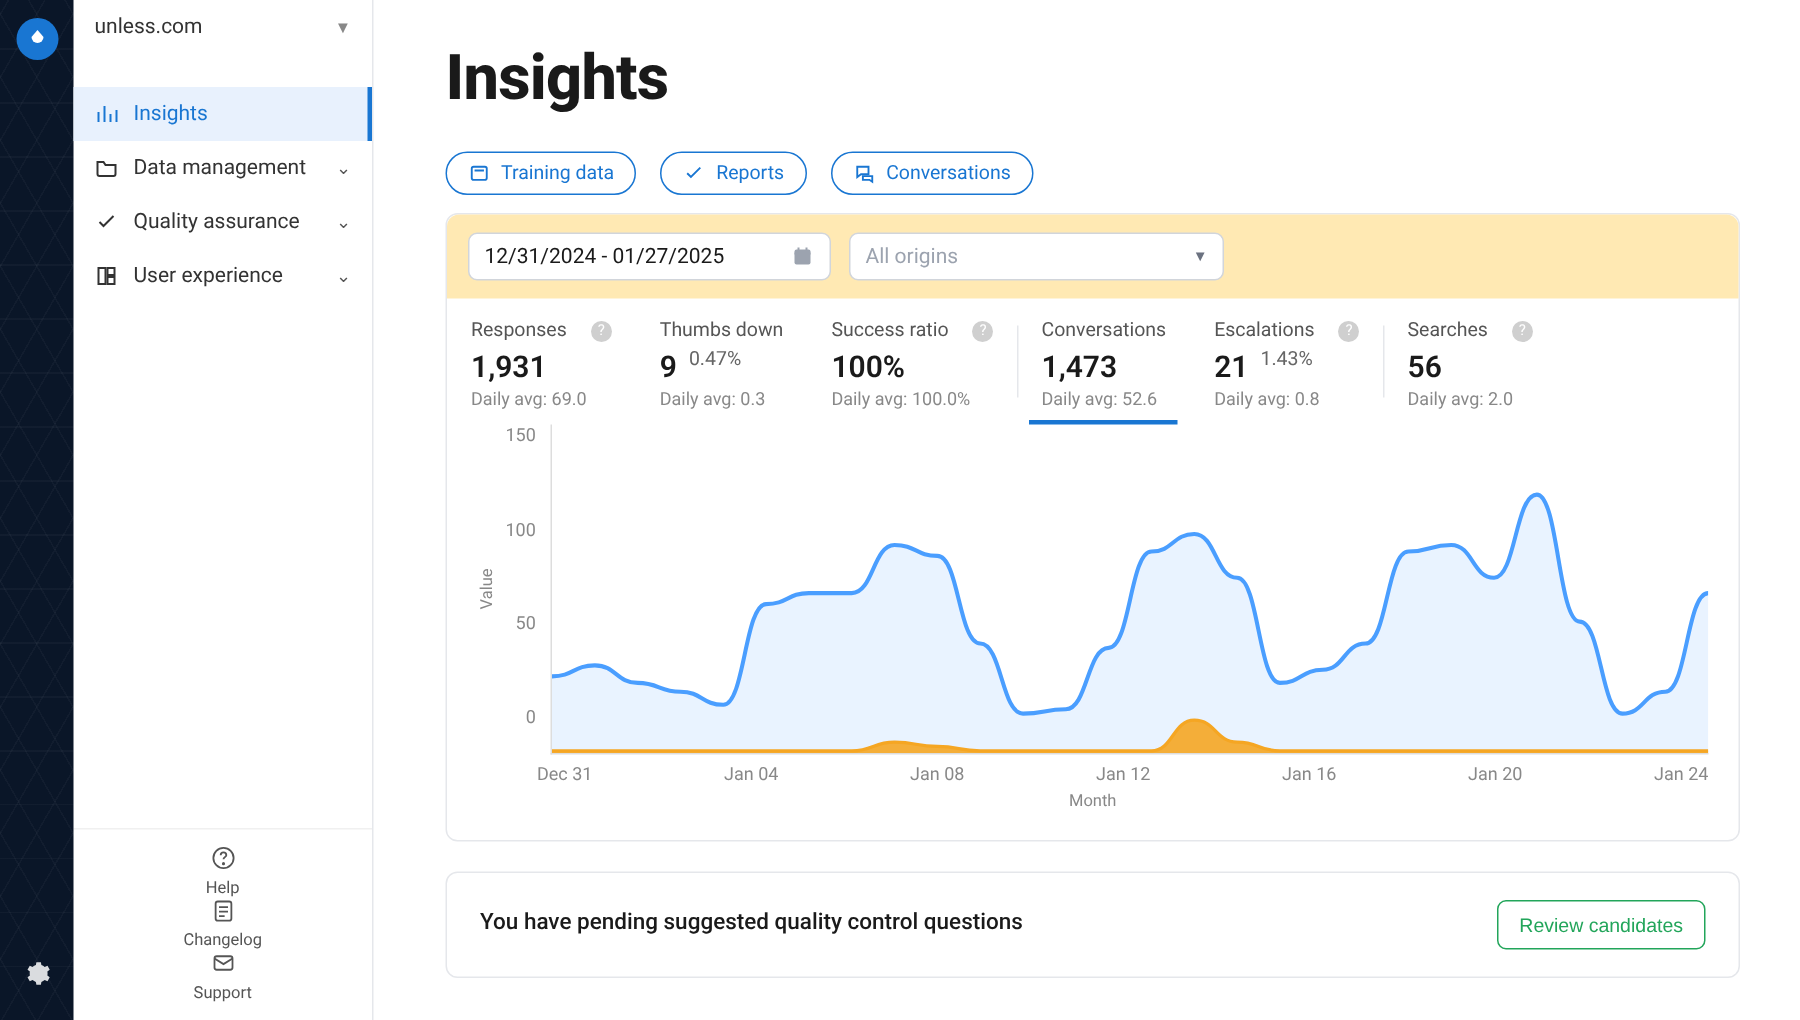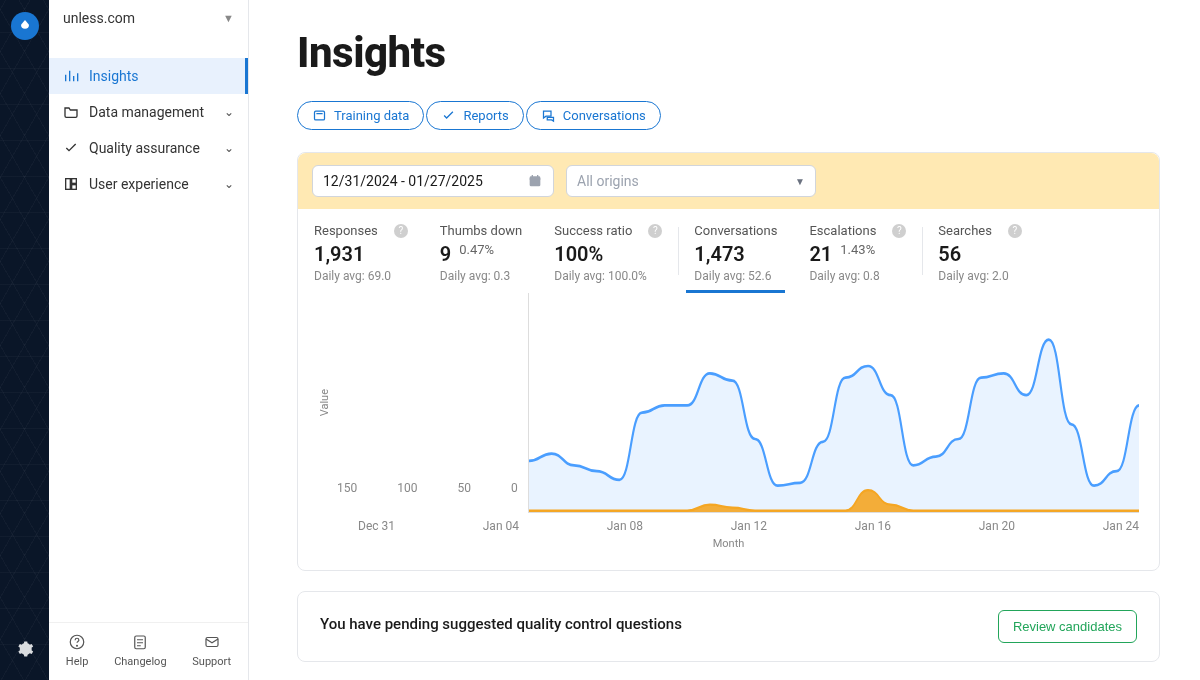--- a/index.html
+++ b/index.html
@@ -20,28 +20,28 @@
 .site-picker { padding: 10px 14px; display: flex; align-items: center; justify-content: space-between; cursor: pointer; font-size: 14px; color: #333; }
 .site-picker .chev { color: #888; font-size: 11px; }
 .nav { margin-top: 8px; }
 .nav-item { display: flex; align-items: center; gap: 10px; padding: 10px 14px; font-size: 14px; color: #333; cursor: pointer; position: relative; }
 .nav-item.active { background: #e8f1fd; color: #1976d2; }
 .nav-item.active::after { content: ""; position: absolute; right: 0; top: 0; bottom: 0; width: 3px; background: #1976d2; }
 .nav-item .icon { width: 16px; height: 16px; display: inline-flex; align-items: center; justify-content: center; }
 .nav-item .icon svg { width: 16px; height: 16px; }
 .nav-item .chev { margin-left: auto; color: #555; font-size: 12px; }
 
-.bottom-bar { margin-top: auto; display: flex; justify-content: space-around; padding: 10px 4px 12px; border-top: 1px solid #f0f0f0; }
+.bottom-bar { margin-top: auto; display: flex; justify-content: space-around; padding: 10px 4px 12px; border-top: 1px solid #f0f0f0; flex-direction: column; }
 .bottom-item { display: flex; flex-direction: column; align-items: center; gap: 4px; font-size: 11px; color: #555; cursor: pointer; }
 .bottom-item svg { width: 18px; height: 18px; stroke: #555; fill: none; stroke-width: 1.6; }
 
 .main { flex: 1; overflow: auto; padding: 28px 40px 20px 48px; }
 h1 { font-size: 42px; font-weight: 800; letter-spacing: -0.5px; margin-bottom: 24px; }
 
-.pill-row { display: flex; gap: 2px; margin-bottom: 22px; }
+.pill-row { display: flex; gap: 16px; margin-bottom: 12px; }
 .pill { display: flex; align-items: center; gap: 7px; padding: 6px 14px; border: 1px solid #1976d2; border-radius: 18px; color: #1976d2; font-size: 13px; cursor: pointer; background: #fff; }
 .pill svg { width: 15px; height: 15px; }
 
 .card { border: 1px solid #e5e7eb; border-radius: 8px; margin-bottom: 20px; }
 .filter-bar { background: #ffe9b3; padding: 12px 14px; display: flex; gap: 12px; border-top-left-radius: 8px; border-top-right-radius: 8px; }
 .date-input { background: #fff; border: 1px solid #d1d5db; border-radius: 6px; padding: 7px 10px; width: 242px; display: flex; align-items: center; justify-content: space-between; font-size: 14px; cursor: pointer; }
 .date-input svg { width: 16px; height: 16px; fill: #9ca3af; }
 .select-input { background: #fff; border: 1px solid #d1d5db; border-radius: 6px; padding: 7px 10px; width: 250px; display: flex; align-items: center; justify-content: space-between; font-size: 14px; color: #9ca3af; cursor: pointer; }
 .select-input .arr { font-size: 10px; color: #6b7280; }
 
@@ -53,21 +53,21 @@
 .metric-title .q { width: 14px; height: 14px; border-radius: 50%; background: #cfcfcf; color: #fff; font-size: 10px; display: inline-flex; align-items: center; justify-content: center; }
 .metric-val { font-size: 20px; font-weight: 600; display: flex; align-items: flex-start; gap: 8px; margin-bottom: 3px; }
 .metric-val .pct { font-size: 13px; font-weight: 400; color: #666; }
 .metric-avg { font-size: 12px; color: #888; }
 
 .cumulative { text-align: right; padding: 10px 22px 6px 0; font-size: 13px; color: #666; display: flex; justify-content: flex-end; align-items: center; gap: 8px; }
 .cumulative .box { width: 15px; height: 15px; border: 2px solid #999; border-radius: 3px; display: inline-block; }
 
 .chart-wrap { padding: 0 20px 20px 20px; }
 .chart-area { position: relative; height: 220px; display: flex; }
-.y-axis { display: flex; flex-direction: row; justify-content: space-between; align-items: flex-end; padding-right: 10px; padding-bottom: 18px; font-size: 12px; color: #888; gap: 40px; }
+.y-axis { display: flex; flex-direction: column; justify-content: space-between; align-items: flex-end; padding-right: 10px; padding-bottom: 18px; font-size: 12px; color: #888; gap: 40px; }
 .y-label { writing-mode: vertical-rl; transform: rotate(180deg); font-size: 11px; color: #888; align-self: center; margin-right: 6px; }
 .plot { flex: 1; position: relative; border-left: 1px solid #ddd; border-bottom: 1px solid #ddd; }
 .plot svg { position: absolute; inset: 0; width: 100%; height: 100%; }
 .x-ticks { display: flex; justify-content: space-between; font-size: 12px; color: #888; padding: 6px 0 0 40px; }
 .x-label { text-align: center; font-size: 11px; color: #888; margin-top: 4px; }
 
 .notice { border: 1px solid #e5e7eb; border-radius: 8px; padding: 18px 22px; display: flex; align-items: center; justify-content: space-between; }
 .notice-text h3 { font-size: 15px; font-weight: 500; margin-bottom: 5px; }
 .notice-text p { font-size: 13px; color: #666; }
 .review-btn { border: 1px solid #22a55a; color: #22a55a; background: #fff; padding: 8px 14px; border-radius: 6px; font-size: 13px; cursor: pointer; }

